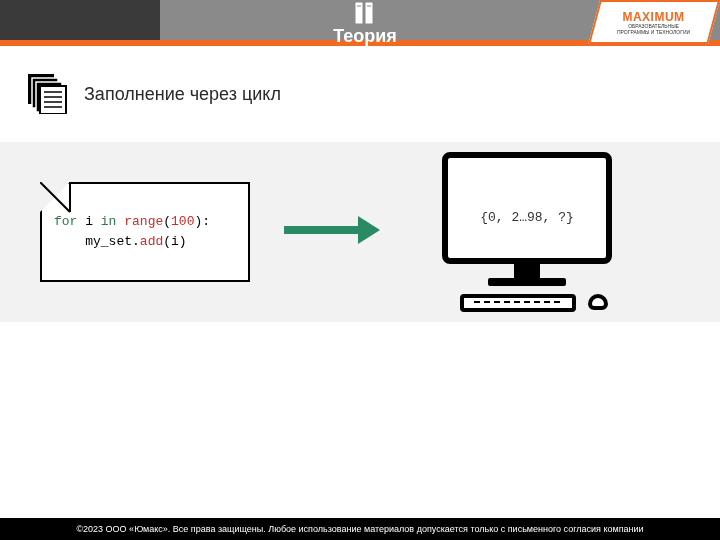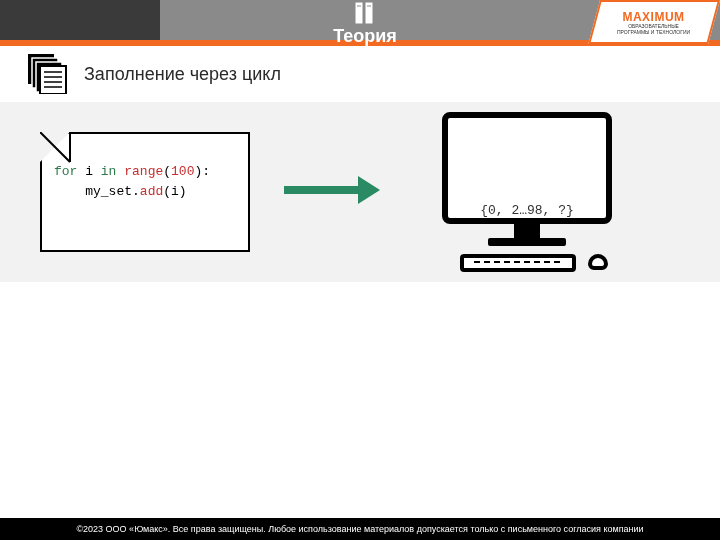--- a/index.html
+++ b/index.html
@@ -75,21 +75,21 @@
   .orange-bar {
     height: 6px;
     background: #f26a21;
     width: 100%;
   }
 
   
   .subtitle-row {
     display: flex;
     align-items: center;
-    padding: 4px 24px;
+    padding: 24px 24px;
   }
   .doc-stack-icon {
     margin-right: 16px;
   }
   .subtitle-text {
     font-size: 18px;
     color: #2a2a2a;
   }
 
   
@@ -98,21 +98,21 @@
     height: 180px;
     display: flex;
     align-items: center;
     padding: 20px 40px;
     gap: 30px;
   }
 
   .code-card {
     position: relative;
     width: 230px;
-    height: 120px;
+    height: 100px;
     background: #fff;
     border: 2px solid #000;
   }
   .code-corner-fold {
     position: absolute;
     top: -2px;
     left: -2px;
     width: 30px;
     height: 30px;
   }
@@ -153,21 +153,21 @@
   .monitor {
     position: absolute;
     top: 0;
     left: 32px;
     width: 170px;
     height: 112px;
     border: 6px solid #000;
     border-radius: 8px;
     background: #fff;
     display: flex;
-    align-items: flex-end;
+    align-items: center;
     justify-content: center;
     padding-top: 18px;
   }
   .monitor-text {
     font-family: "Courier New", monospace;
     font-size: 13px;
     color: #333;
   }
   .stand {
     position: absolute;

